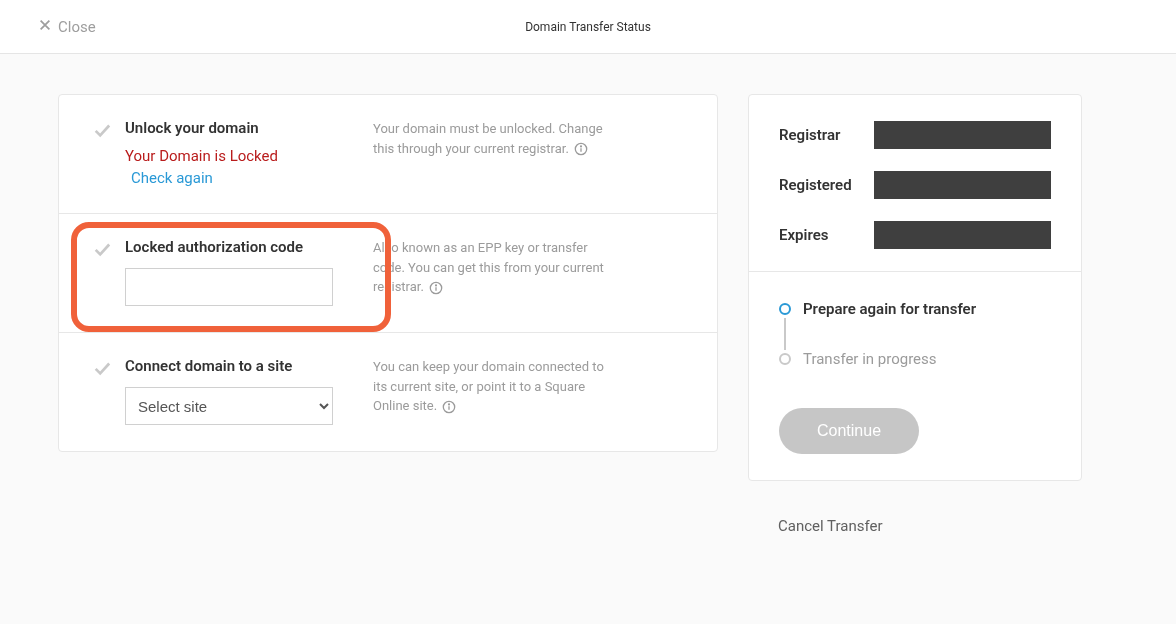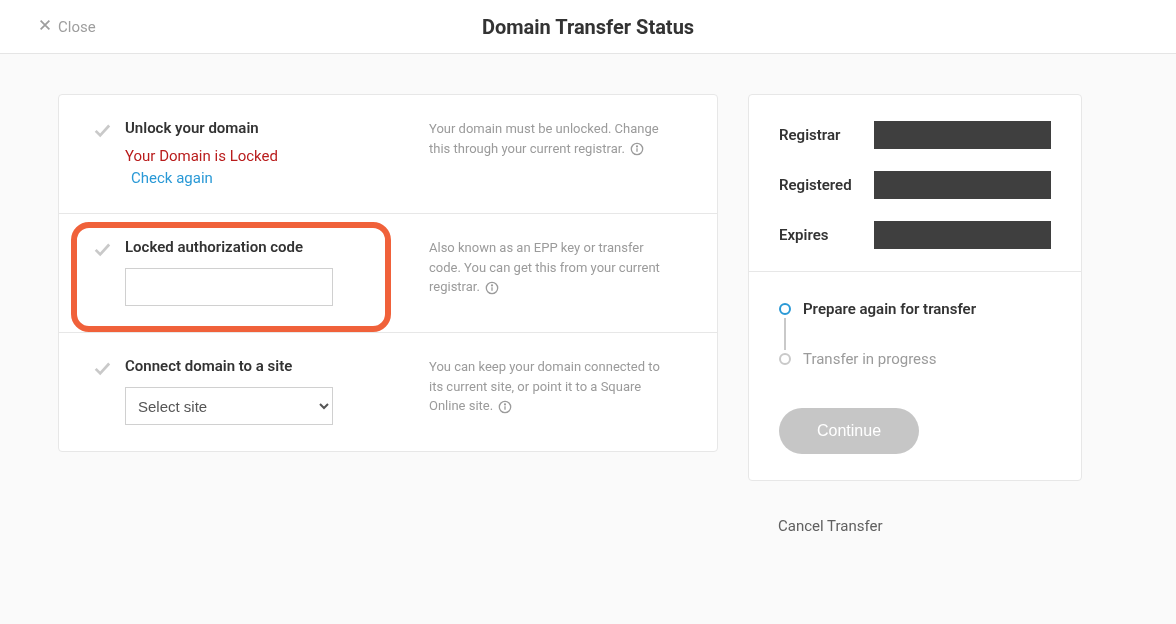--- a/index.html
+++ b/index.html
@@ -26,40 +26,39 @@
       font-size: 15px;
       margin-left: 38px;
       cursor: pointer;
     }
     .close-link svg { width: 14px; height: 14px; stroke: #9e9e9e; stroke-width: 2; }
     .topbar-title {
       position: absolute;
       left: 50%;
       transform: translateX(-50%);
       color: #333;
-      font-size: 20px;
-      font-weight: 700;
+      font-size: 12px;
+      font-weight: 400;
     }
     .content {
       display: flex;
       gap: 30px;
       padding: 40px 58px 0 58px;
       align-items: flex-start;
     }
     .left-panel {
       width: 660px;
       background: #fff;
       border: 1px solid #e7e7e7;
       border-radius: 4px;
     }
     .step {
       padding: 24px 34px 26px 34px;
       border-bottom: 1px solid #e7e7e7;
       display: flex;
-      gap: 56px;
       position: relative;
     }
     .step:last-child { border-bottom: none; }
     .step-left { width: 280px; display: flex; gap: 14px; }
     .check-icon { width: 18px; height: 18px; margin-top: 2px; flex-shrink: 0; }
     .check-icon svg { width: 18px; height: 18px; stroke: #c9c9c9; stroke-width: 3; fill: none; }
     .step-body { flex: 1; }
     .step-title { color: #333; font-size: 15px; font-weight: 600; }
     .locked-msg { color: #b91c1c; font-size: 15px; margin-top: 10px; }
     .check-again { color: #2a99d6; font-size: 15px; margin-top: 4px; margin-left: 6px; display: inline-block; cursor: pointer; }

